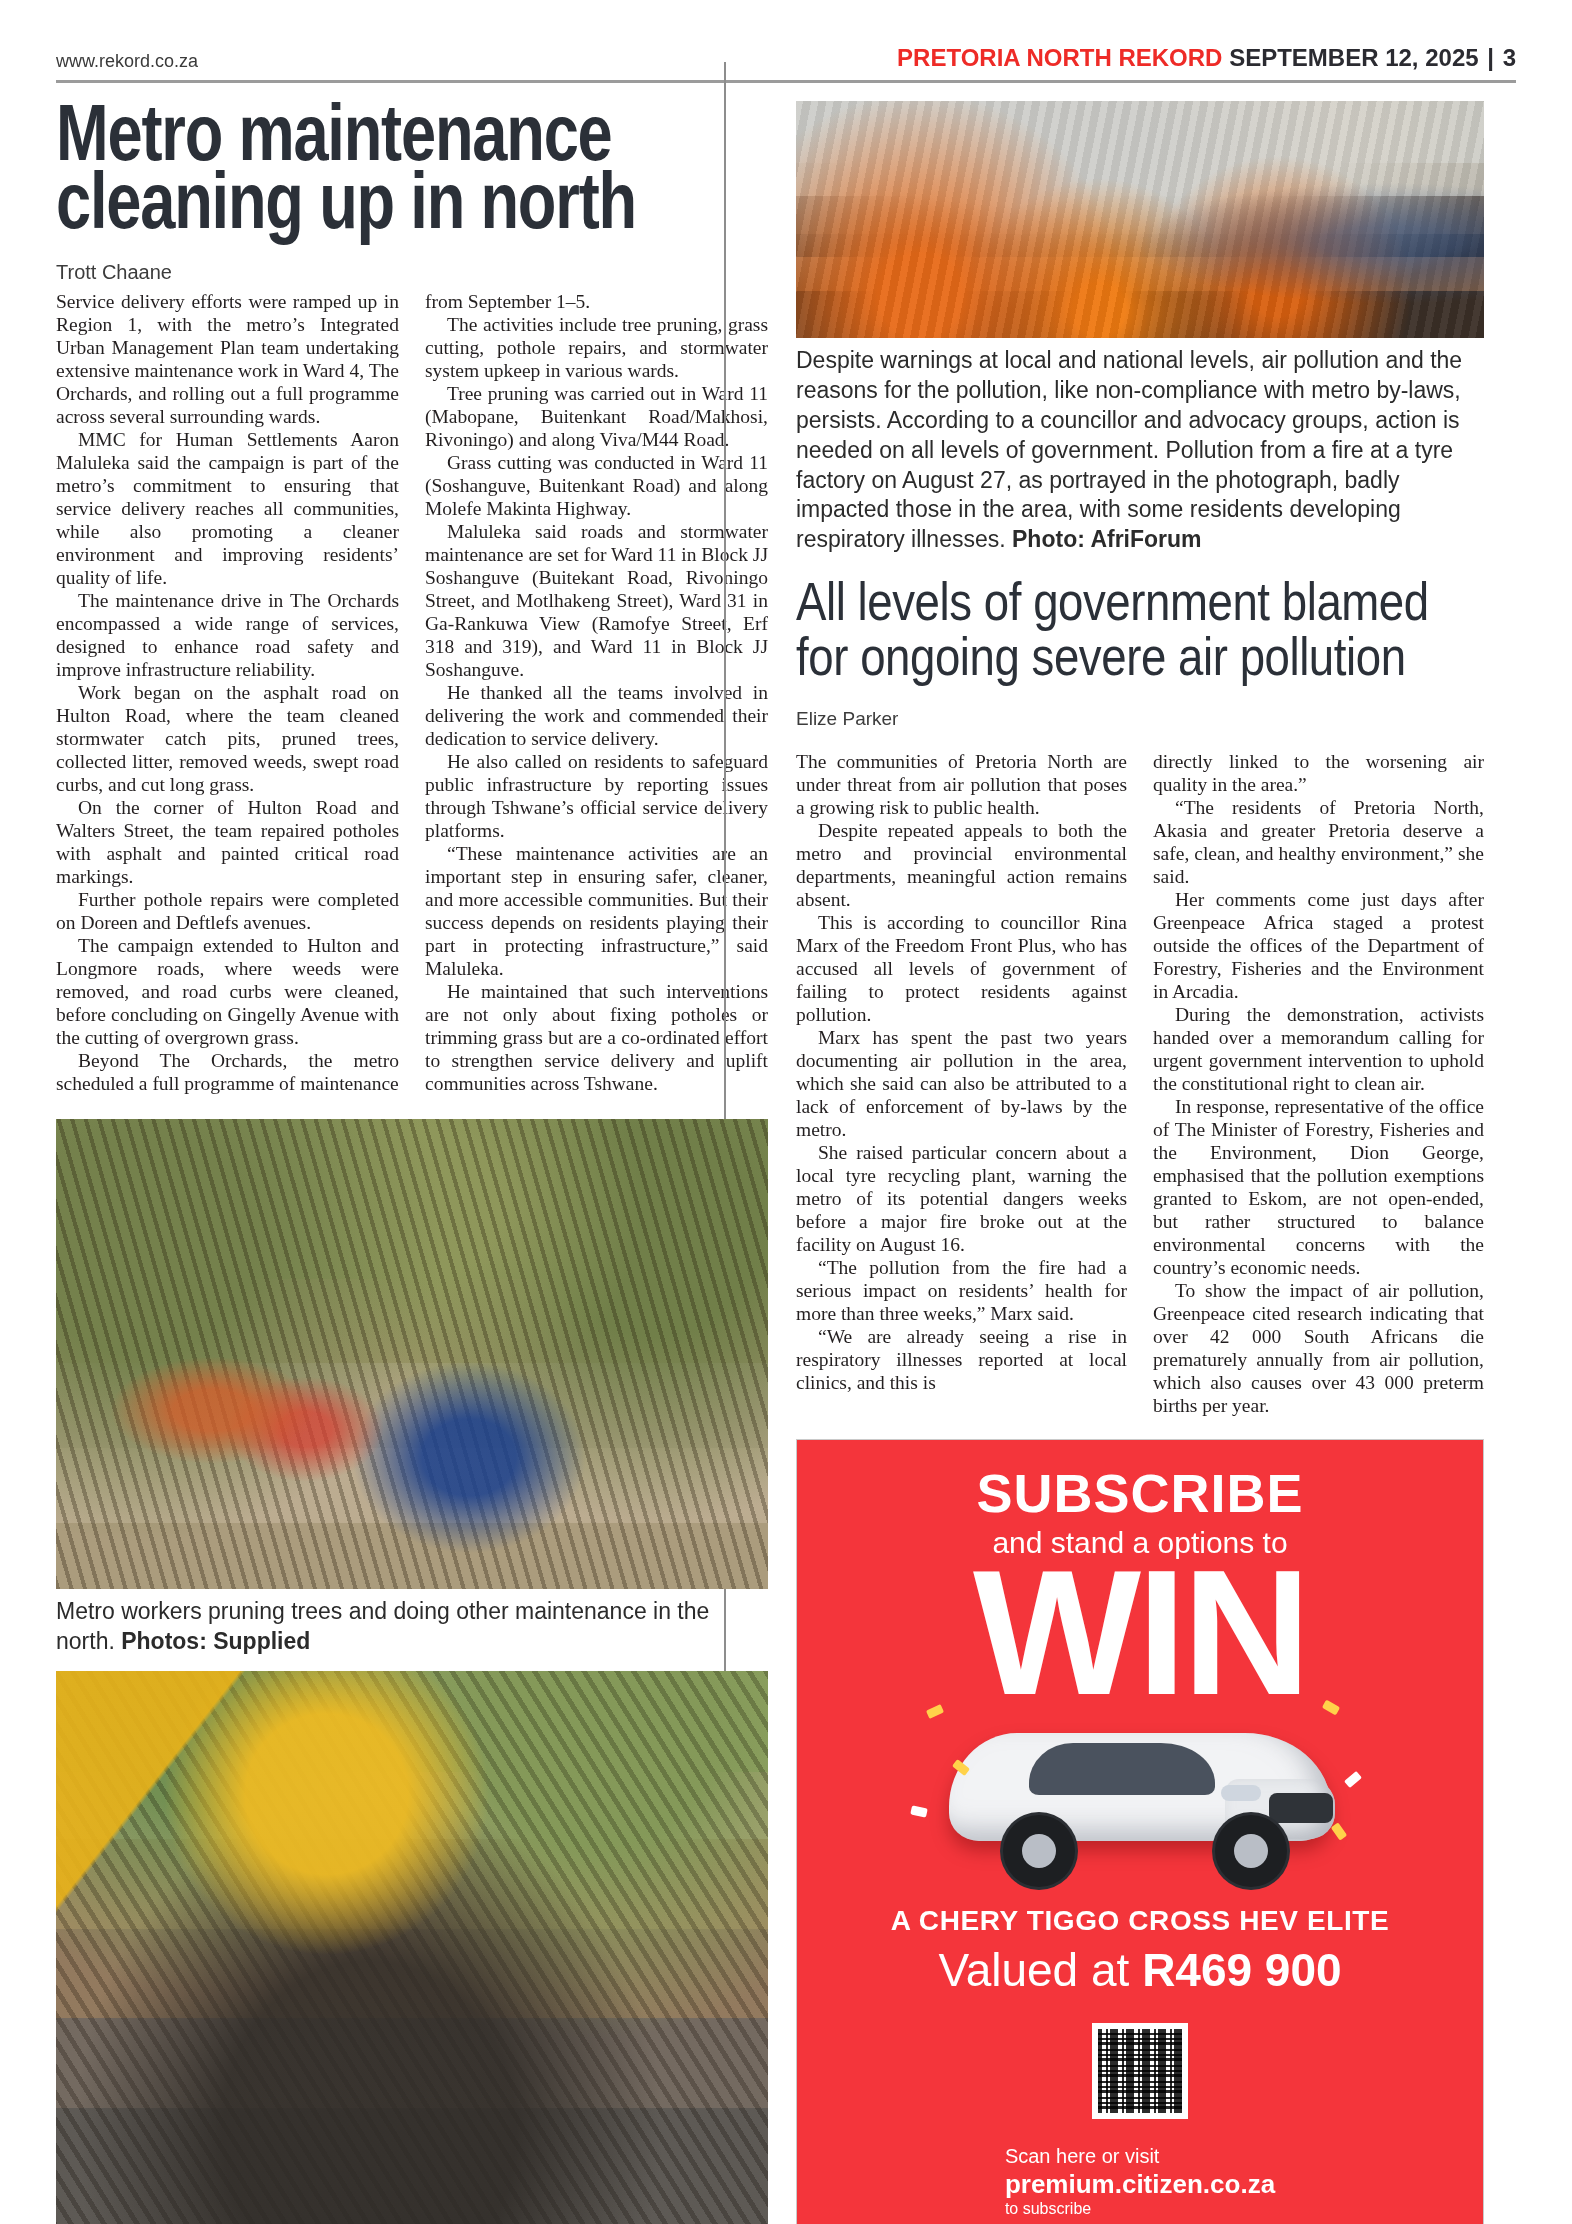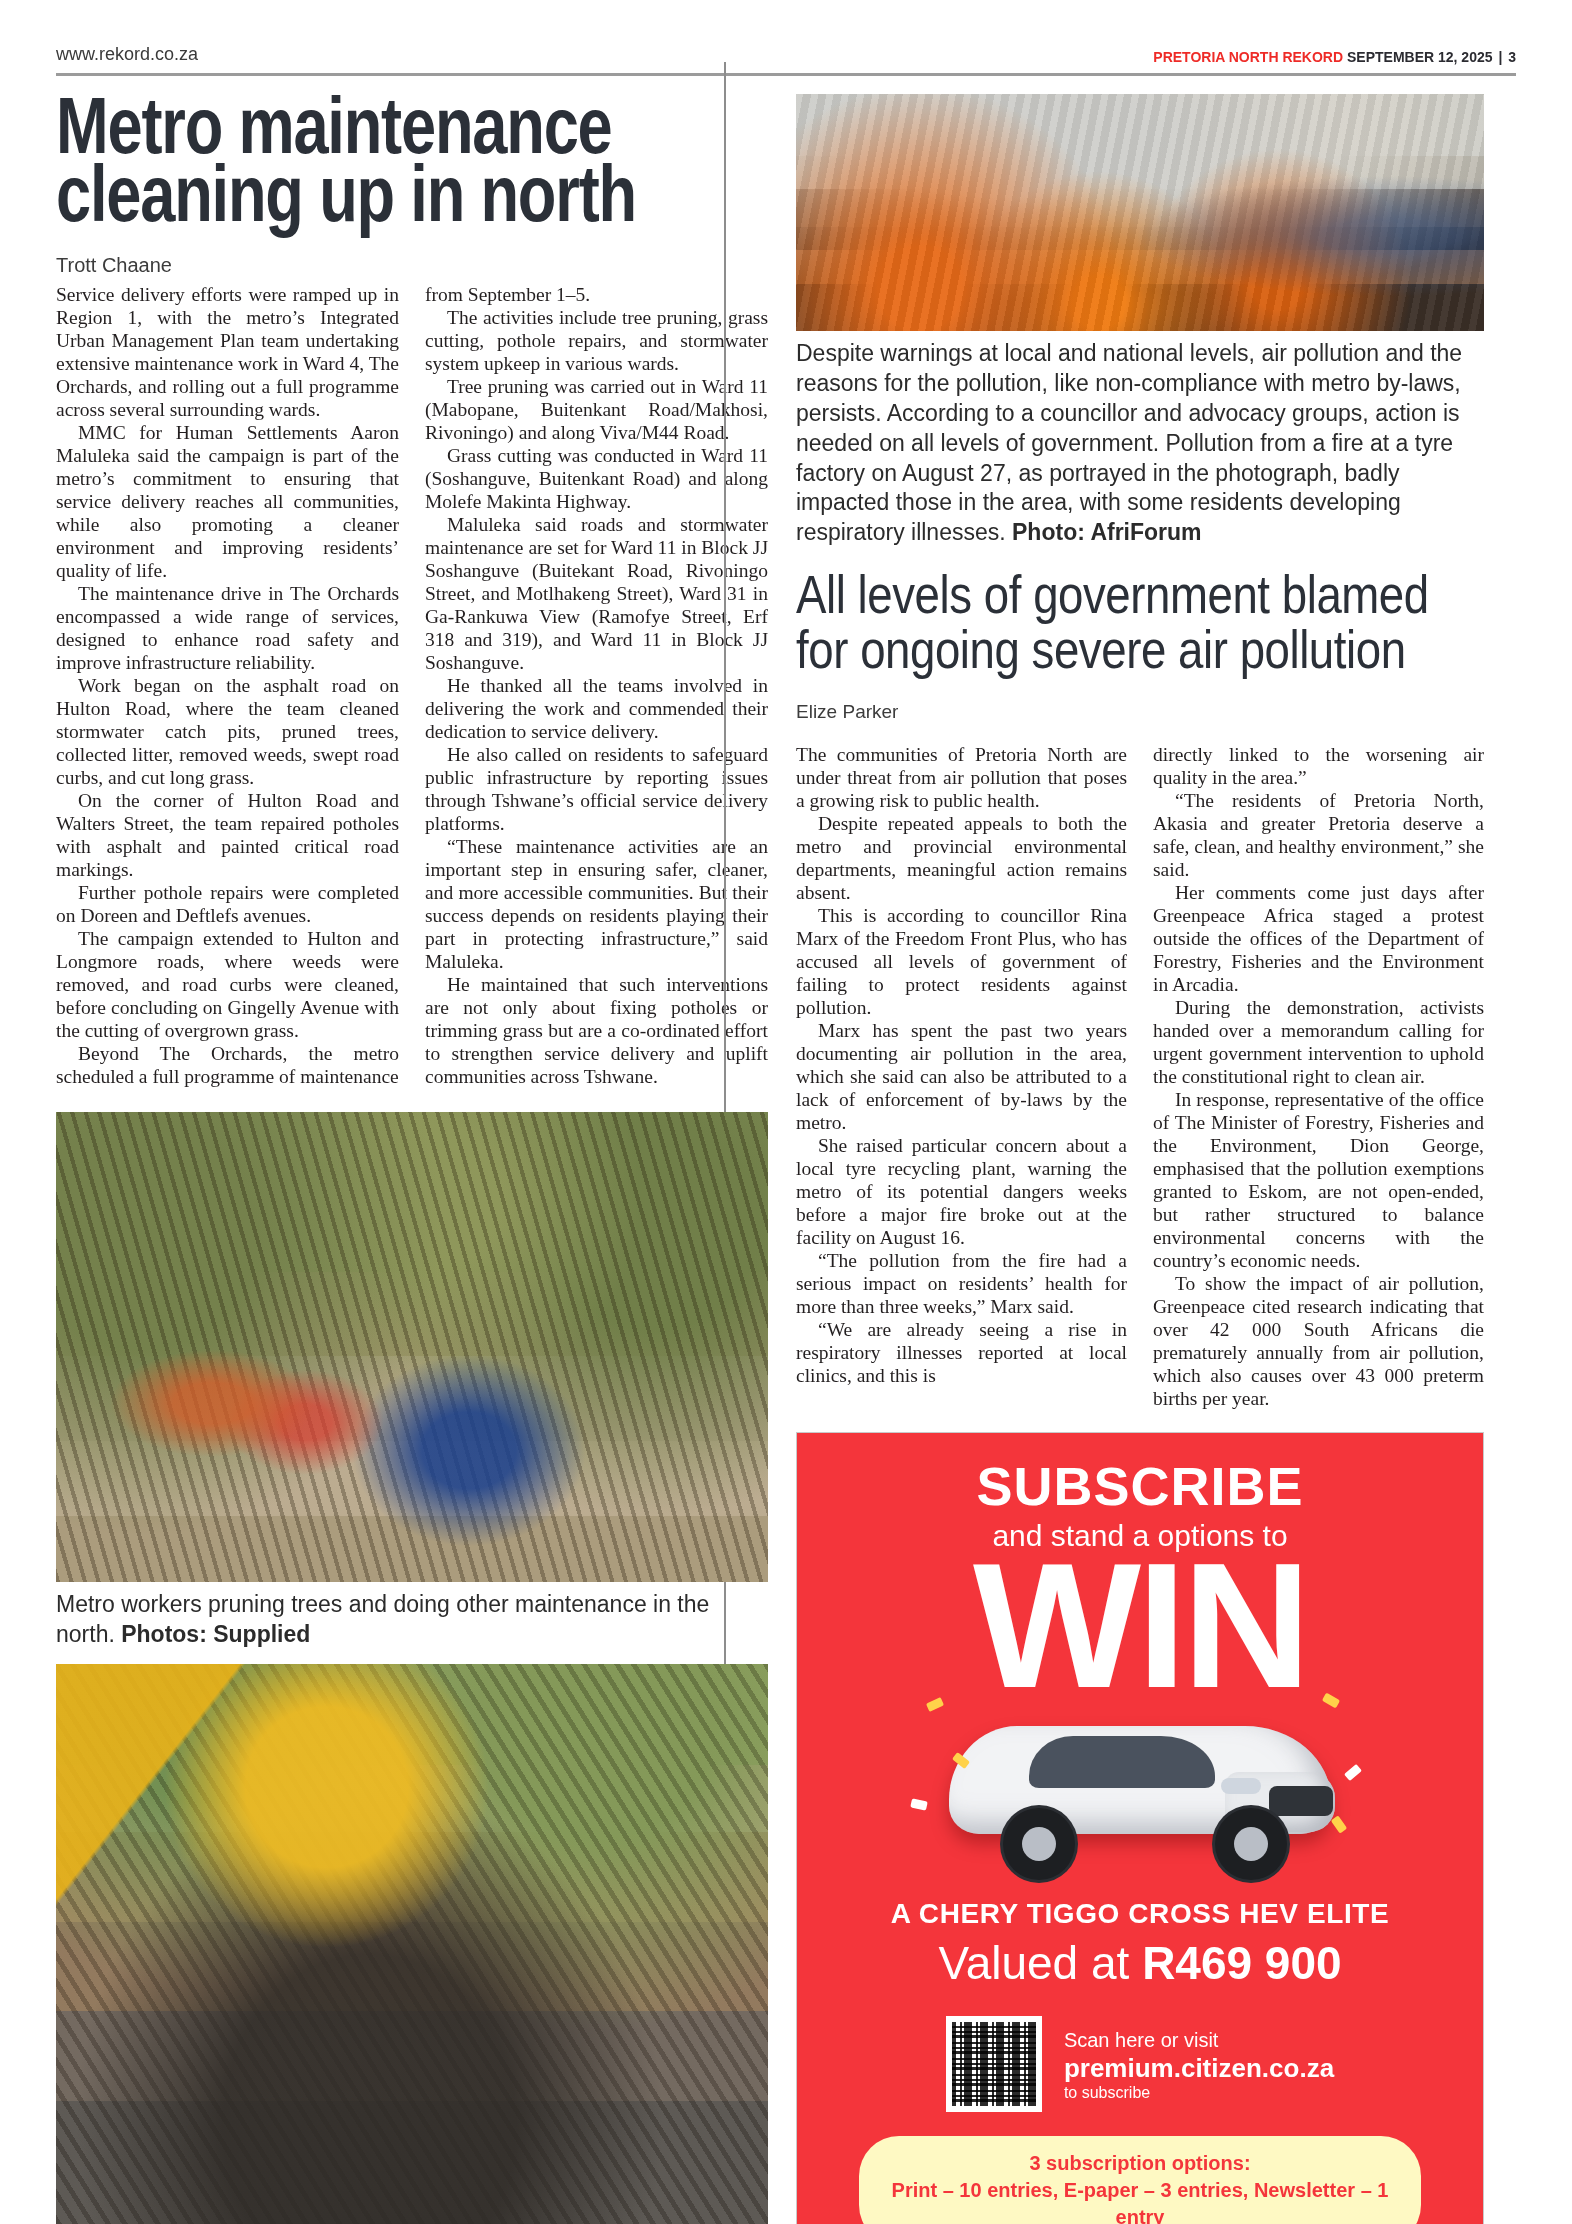--- a/index.html
+++ b/index.html
@@ -4,21 +4,21 @@
 <style>
   html,body{margin:0;padding:0;background:#ffffff;}
   body{width:1572px;height:2224px;font-family:"Liberation Serif",serif;color:#231f20;}
   .page{position:relative;width:1572px;height:2224px;background:#fff;box-sizing:border-box;
         padding:44px 56px 18px 56px;}
 
   
   .masthead{display:flex;align-items:flex-end;justify-content:space-between;
             font-family:"Liberation Sans",sans-serif;padding-bottom:6px;}
   .masthead-left{font-size:18px;color:#3a3a3a;letter-spacing:0;}
-  .masthead-right{font-family:"Liberation Sans",sans-serif;font-size:14px;font-weight:bold;
+  .masthead-right{font-family:"Liberation Sans",sans-serif;font-size:24px;font-weight:bold;
                   color:#2b2b31;white-space:nowrap;}
   .masthead-right .paper{color:#ee2b27;}
   .masthead-right .sep{color:#2b2b31;padding:0 2px;}
   .rule-top{border-top:3px solid #9b9b9b;margin-top:2px;}
 
   
   .content{display:flex;margin-top:0;}
   .col-left{width:712px;}
   .col-right{width:688px;margin-left:28px;position:relative;}
   .vrule{position:absolute;left:724px;top:62px;width:2px;height:1690px;background:#8d8d8d;}
@@ -113,21 +113,21 @@
               border-radius:8px;}
   .car-light{position:absolute;top:98px;width:40px;height:16px;background:#cfd6df;border-radius:8px;}
   .wheel{position:absolute;top:128px;width:72px;height:72px;border-radius:50%;
          background:#1d1f22;box-shadow:0 0 0 3px #2b2e33;}
   .wheel::after{content:"";position:absolute;left:19px;top:19px;width:34px;height:34px;
                 border-radius:50%;background:#b9bec6;}
   .confetti{position:absolute;width:16px;height:9px;border-radius:2px;z-index:2;}
   .ad-model{font-size:28px;font-weight:bold;letter-spacing:.6px;margin-top:6px;}
   .ad-valued{font-size:46px;margin-top:6px;font-weight:normal;}
   .ad-valued b{font-weight:bold;}
-  .scanrow{display:flex;align-items:center;justify-content:center;gap:22px;margin-top:26px;}
+  .scanrow{display:flex;align-items:center;justify-content:center;gap:22px;margin-top:26px;flex-direction:column;}
   .qr{width:96px;height:96px;background:#fff;padding:6px;box-sizing:border-box;}
   .qr-inner{width:100%;height:100%;
     background-image:
       linear-gradient(90deg,#2b2b2b 25%,transparent 25% 50%,#2b2b2b 50% 62%,transparent 62% 75%,#2b2b2b 75%),
       linear-gradient(0deg,#2b2b2b 16%,transparent 16% 32%,#2b2b2b 32% 46%,transparent 46% 64%,#2b2b2b 64% 76%,transparent 76%);
     background-size:16px 16px, 16px 16px;background-blend-mode:multiply;}
   .scantext{text-align:left;line-height:1.18;}
   .scan-1{font-size:24px;font-weight:bold;}
   .scan-1 span{font-weight:normal;font-size:20px;}
   .scan-2{font-size:26px;font-weight:bold;}

